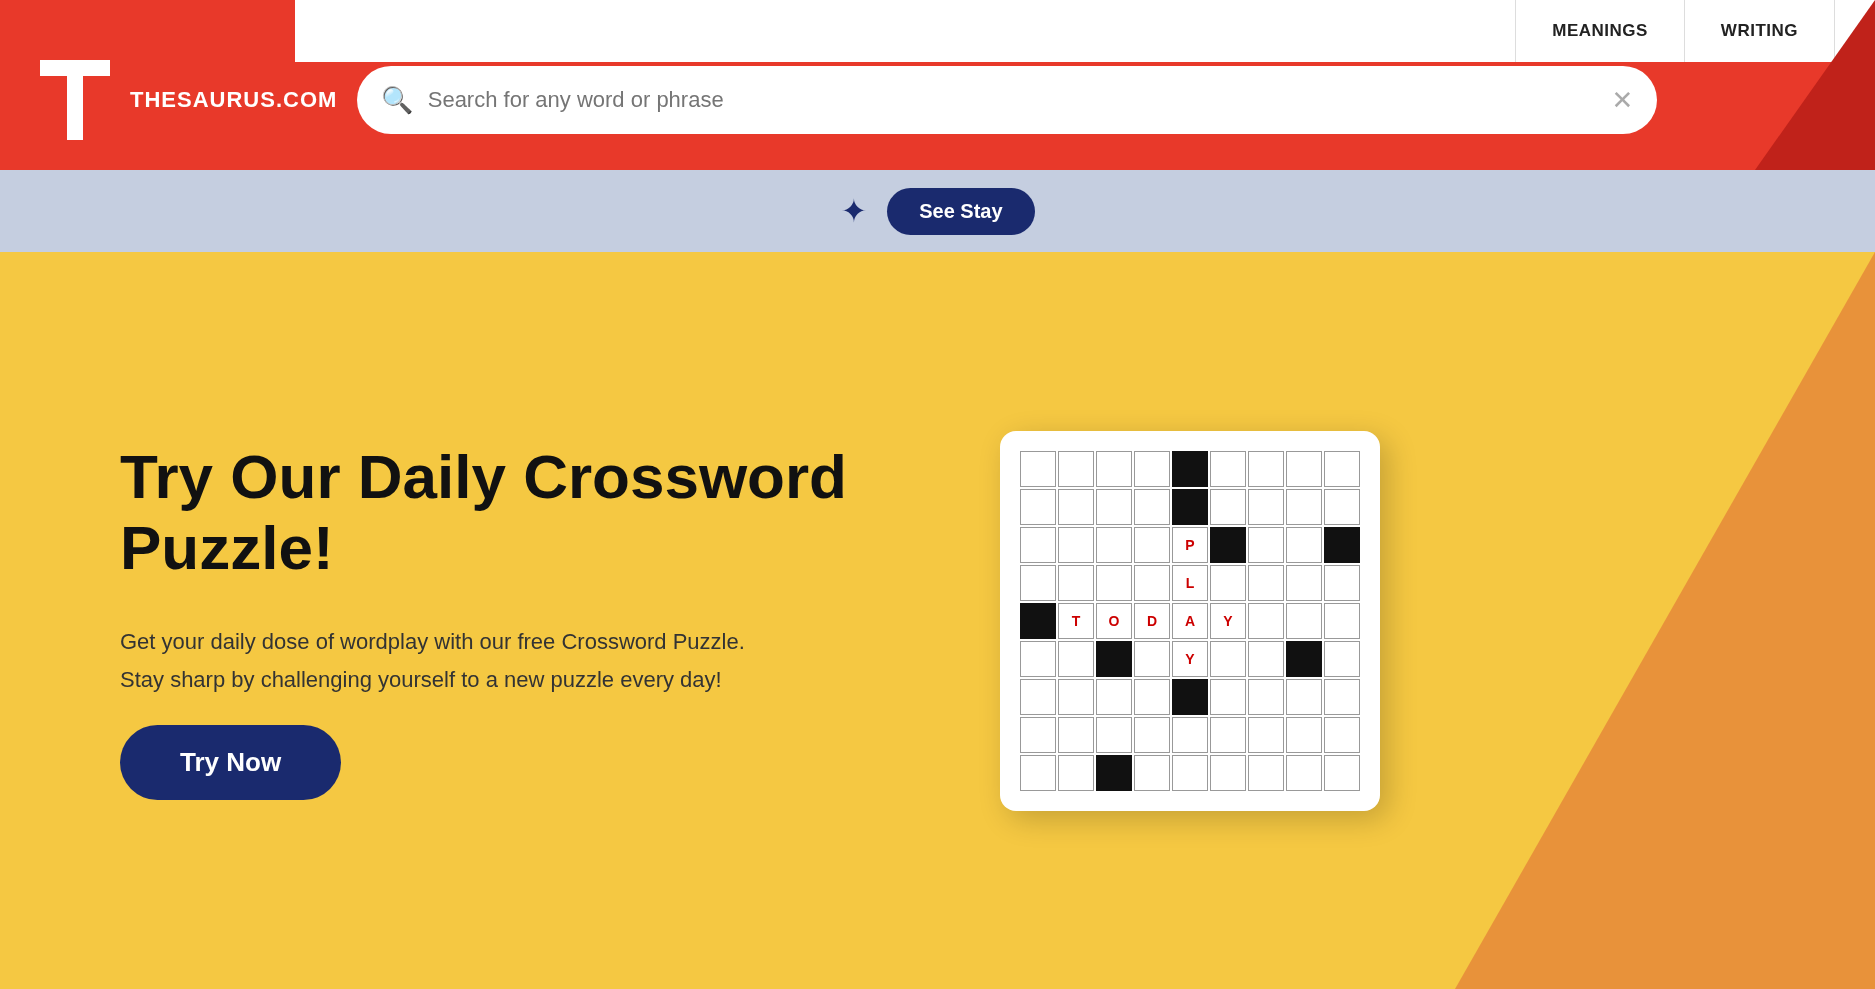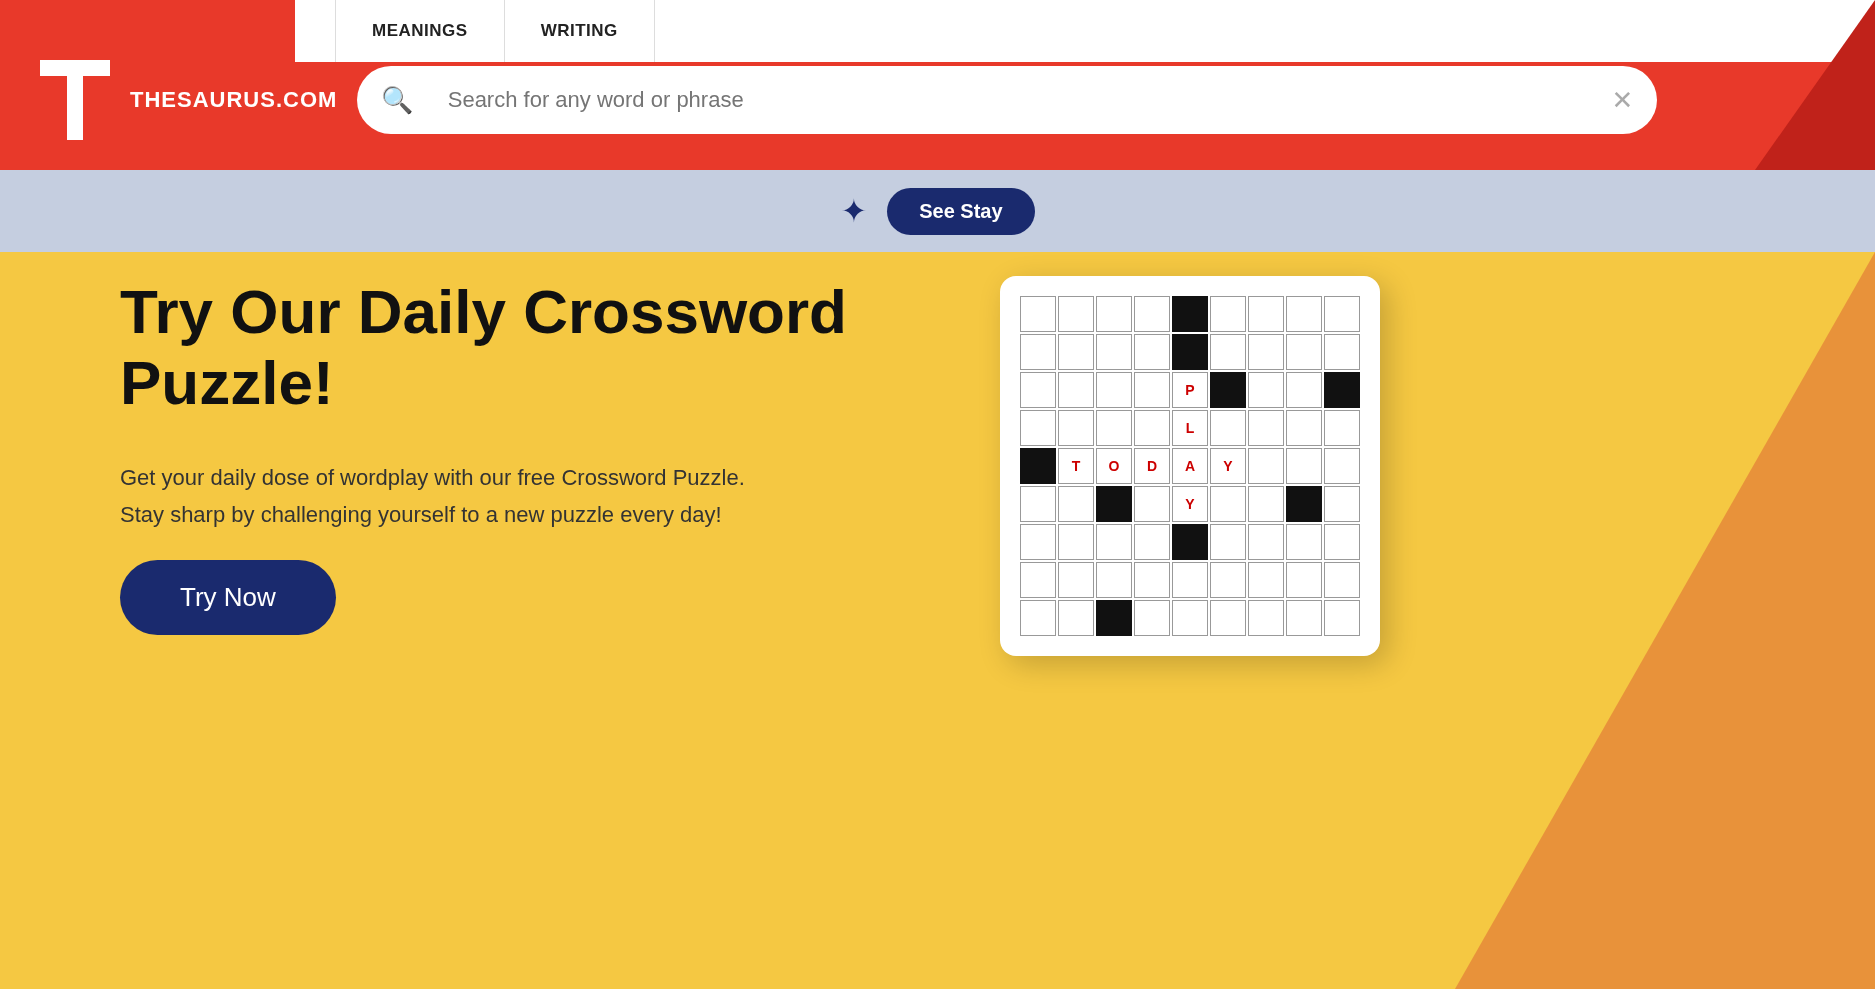--- a/index.html
+++ b/index.html
@@ -50,40 +50,40 @@
       margin-right: 14px;
       flex-shrink: 0;
     }
     .search-input {
       flex: 1;
       border: none;
       outline: none;
       font-size: 22px;
       color: #999;
       background: transparent;
-      margin-left: 20px;
     }
     .clear-icon {
       color: #aaa;
       font-size: 26px;
       cursor: pointer;
       flex-shrink: 0;
     }
 
     
     .nav {
       position: absolute;
       top: 0;
       left: 295px;
       right: 0;
       height: 62px;
       background: white;
       display: flex;
       align-items: center;
       padding: 16px 40px;
+      justify-content: flex-end;
     }
     .nav-items {
       display: flex;
       align-items: center;
       gap: 0;
     }
     .nav-item {
       font-size: 17px;
       font-weight: 700;
       color: #222;
@@ -139,21 +139,21 @@
       font-weight: 700;
       cursor: pointer;
       white-space: nowrap;
     }
 
     
     .main-content {
       background: #f5c842;
       min-height: 737px;
       display: flex;
-      align-items: flex-start;
+      align-items: center;
       padding: 24px 120px;
       position: relative;
       overflow: hidden;
     }
 
     .left-section {
       flex: 1;
       max-width: 780px;
       z-index: 2;
     }
@@ -171,21 +171,21 @@
       margin-bottom: 27px;
       max-width: 650px;
     }
     .try-now-btn {
       background: #1a2a6e;
       color: white;
       border: none;
       border-radius: 50px;
       padding: 22px 60px;
       font-size: 26px;
-      font-weight: 400;
+      font-weight: 700;
       cursor: pointer;
     }
 
     
     .orange-accent {
       position: absolute;
       bottom: 0;
       right: 0;
       width: 700px;
       height: 100%;

